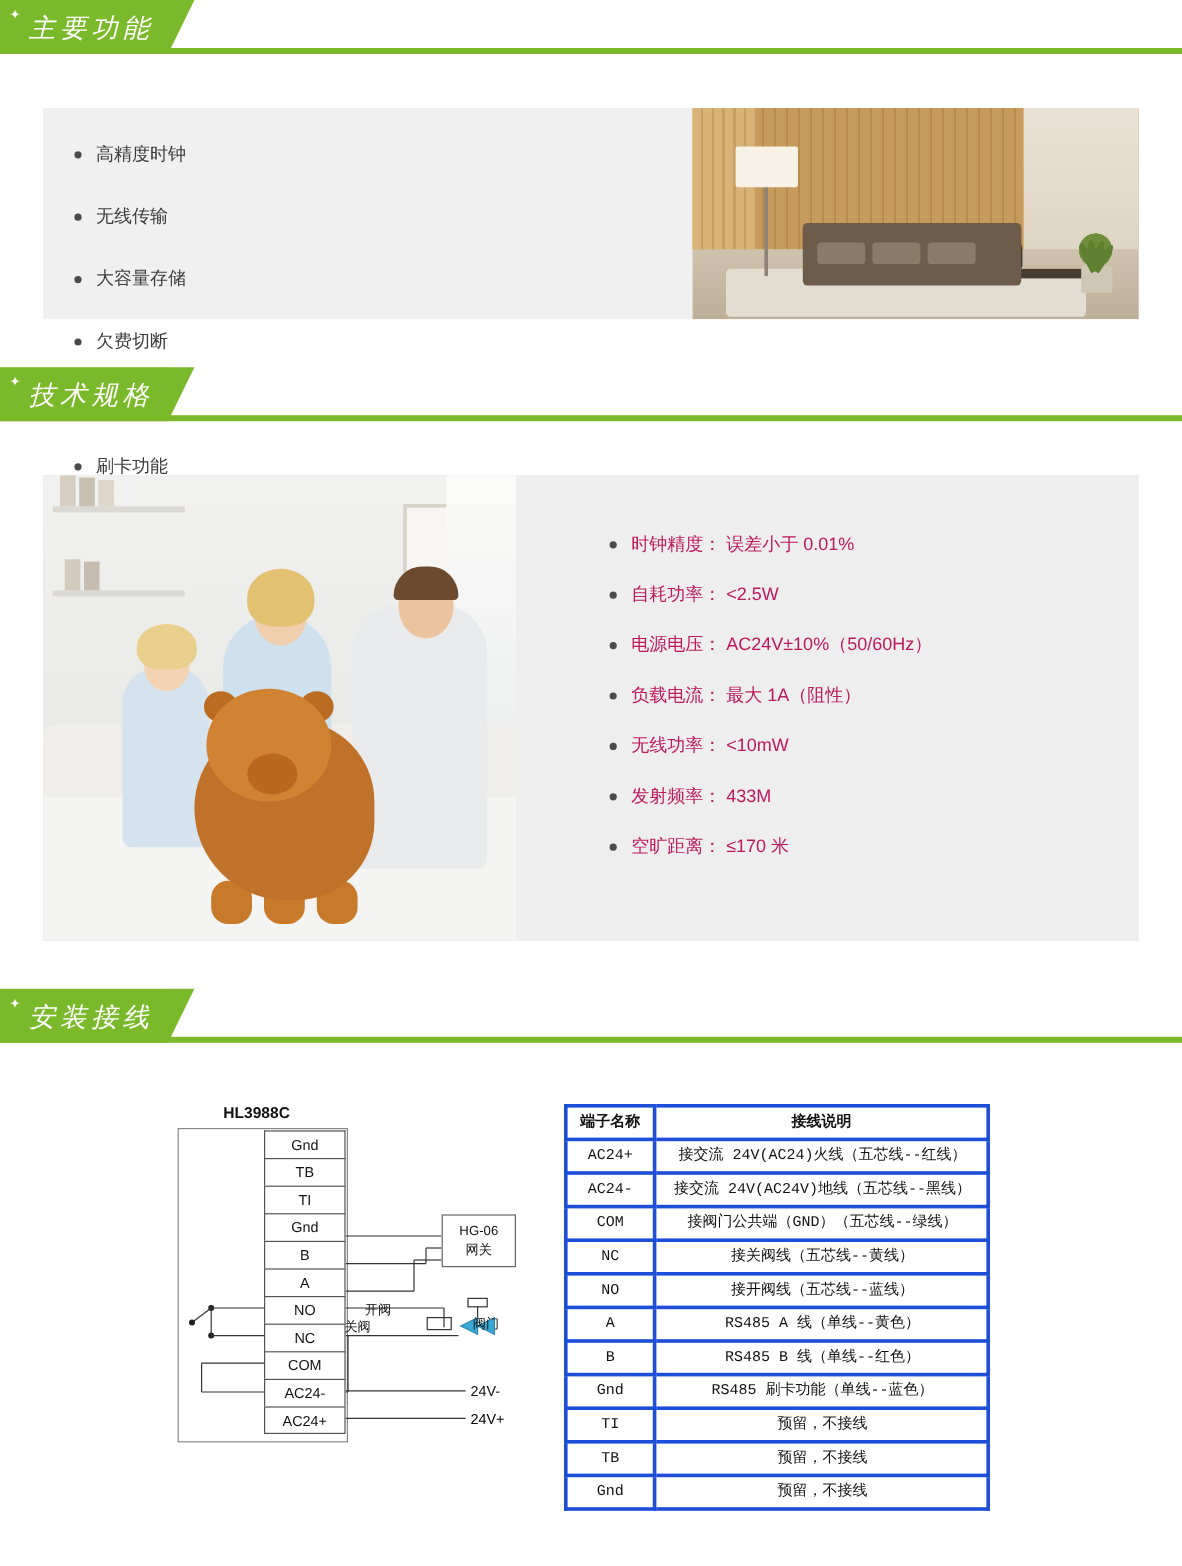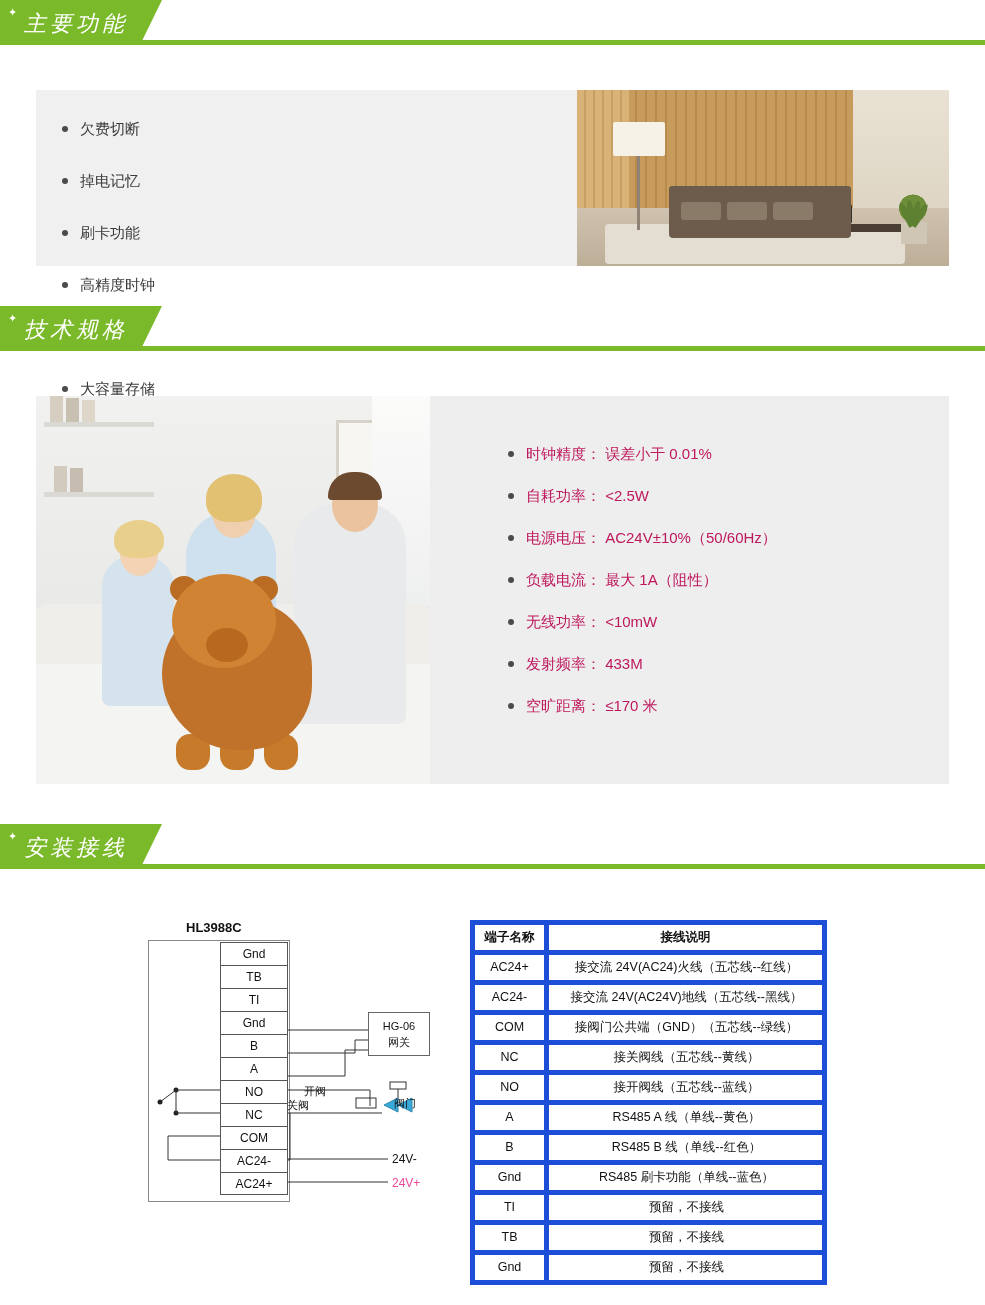--- a/index.html
+++ b/index.html
@@ -295,38 +295,39 @@
   .lbl-open {
     position: absolute; left: 164px; top: 164px; font-size: 11px; color: #111;
   }
   .lbl-close {
     position: absolute; left: 147px; top: 178px; font-size: 11px; color: #111;
   }
   .lbl-24vn {
     position: absolute; left: 252px; top: 232px; font-size: 12px; color: #111;
   }
   .lbl-24vp {
-    position: absolute; left: 252px; top: 256px; font-size: 12px; color: #ec4899;
+    position: absolute; left: 252px; top: 256px; font-size: 12px; color: #000000;
   }
   .wires { position: absolute; left: 0; top: 0; width: 320px; height: 300px; }
 
   
   .wire-table {
     position: absolute;
     left: 470px;
     top: 10px;
     border-collapse: collapse;
     font-size: 12.5px;
     color: #111;
   }
   .wire-table th, .wire-table td {
-    border: 5px solid #1d4ed8;
+    border: 3px solid #1d4ed8;
     padding: 4px 8px;
     height: 25px;
     line-height: 17px;
+    font-family: Liberation Mono, monospace;
   }
   .wire-table th { font-weight: bold; text-align: center; background: #fff; }
   .wire-table td.term-name { text-align: center; width: 74px; }
   .wire-table td.desc { width: 278px; text-align: center; padding-left: 10px; }
 </style>
 </head>
 <body>
 
 <div class="page">
 
@@ -334,46 +335,46 @@
     <div class="bar"></div>
     <div class="greenline"></div>
     <div class="tab"></div>
     <div class="tab-tail"></div>
     <span class="sparkle">✦</span>
     <div class="tab-label">主要功能</div>
   </div>
 
   <div class="features-wrap">
     <div class="features-list">
+      <div class="feat-col">
+        <div class="feat-item">
+          <span class="dot"></span>
+          <span>高精度时钟</span>
+        </div>
+        <div class="feat-item">
+          <span class="dot"></span>
+          <span>无线传输</span>
+        </div>
+        <div class="feat-item">
+          <span class="dot"></span>
+          <span>大容量存储</span>
+        </div>
+      </div>
       <div class="feat-col">
         <div class="feat-item">
           <span class="dot"></span>
           <span>欠费切断</span>
         </div>
         <div class="feat-item">
           <span class="dot"></span>
           <span>掉电记忆</span>
         </div>
         <div class="feat-item">
           <span class="dot"></span>
           <span>刷卡功能</span>
-        </div>
-      </div>
-      <div class="feat-col">
-        <div class="feat-item">
-          <span class="dot"></span>
-          <span>高精度时钟</span>
-        </div>
-        <div class="feat-item">
-          <span class="dot"></span>
-          <span>无线传输</span>
-        </div>
-        <div class="feat-item">
-          <span class="dot"></span>
-          <span>大容量存储</span>
         </div>
       </div>
     </div>
 
     <div class="features-photo">
       <div class="lr-bg"></div>
       <div class="lr-wall"></div>
       <div class="lr-wall2"></div>
       <div class="lr-wall3"></div>
       <div class="lr-floor"></div>

